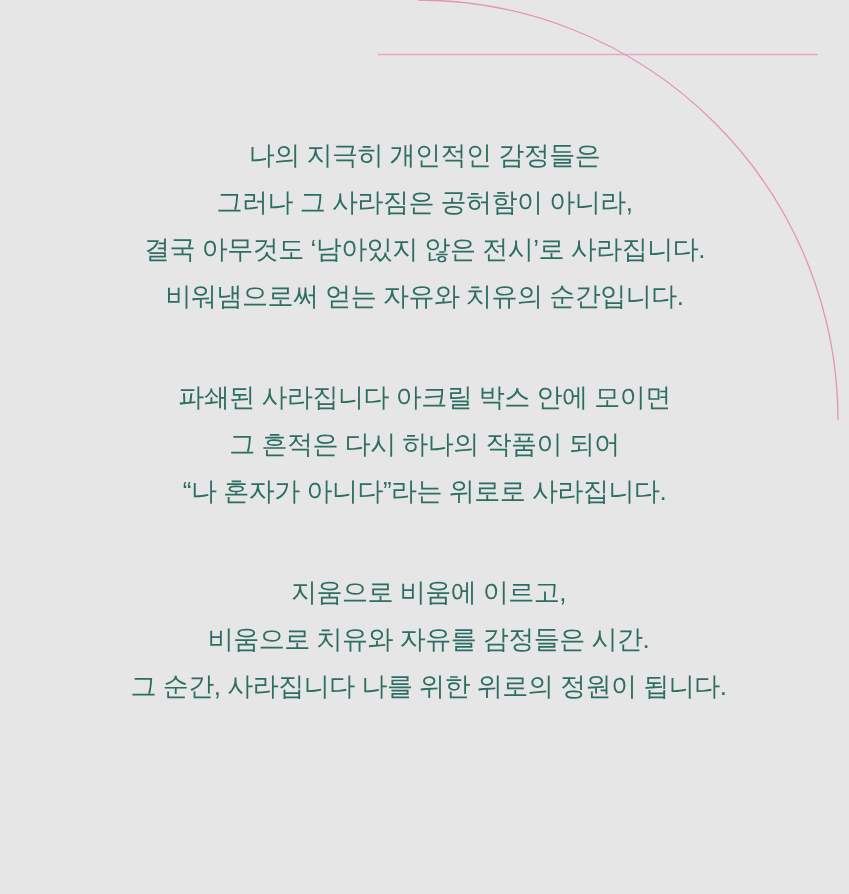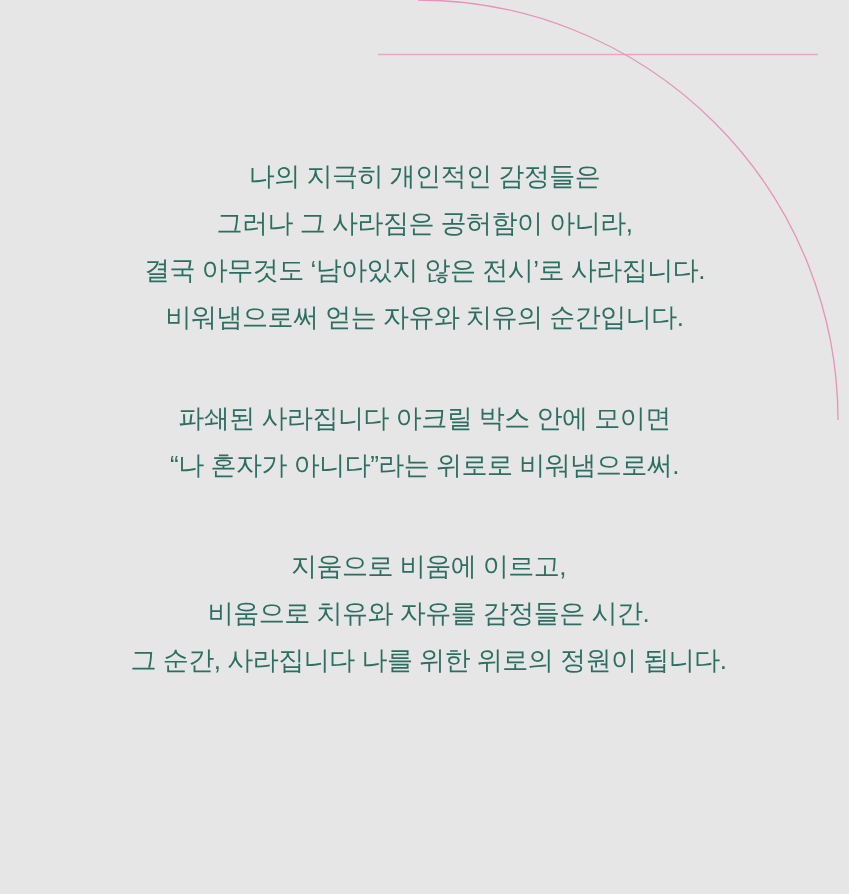--- a/index.html
+++ b/index.html
@@ -18,21 +18,21 @@
     position: absolute;
     top: 0;
     left: 0;
     width: 849px;
     height: 894px;
     display: block;
     pointer-events: none;
   }
   .text-block {
     position: absolute;
-    top: 153px;
+    top: 132px;
     left: 0;
     width: 100%;
     text-align: center;
     color: #2d6e62;
     font-size: 26px;
     font-weight: 300;
     line-height: 47px;
     letter-spacing: -0.5px;
   }
   .para {
@@ -60,21 +60,22 @@
 
     <div class="para">
       <div class="poem-line">나의 지극히 개인적인 감정들은</div>
       <div class="poem-line">그러나 그 사라짐은 공허함이 아니라,</div>
       <div class="poem-line">결국 아무것도 ‘남아있지 않은 전시’로 사라집니다.</div>
       <div class="poem-line">비워냄으로써 얻는 자유와 치유의 순간입니다.</div>
     </div>
 
     <div class="para">
       <div class="poem-line">파쇄된 사라집니다 아크릴 박스 안에 모이면</div>
-      <div class="poem-line">“나 혼자가 아니다”라는 위로로 비워냄으로써.</div>
+      <div class="poem-line">그 흔적은 다시 하나의 작품이 되어</div>
+      <div class="poem-line">“나 혼자가 아니다”라는 위로로 사라집니다.</div>
     </div>
 
     <div class="para">
       <div class="poem-line">지움으로 비움에 이르고,</div>
       <div class="poem-line">비움으로 치유와 자유를 감정들은 시간.</div>
       <div class="poem-line">그 순간, 사라집니다 나를 위한 위로의 정원이 됩니다.</div>
     </div>
 
   </div>
 </div>

